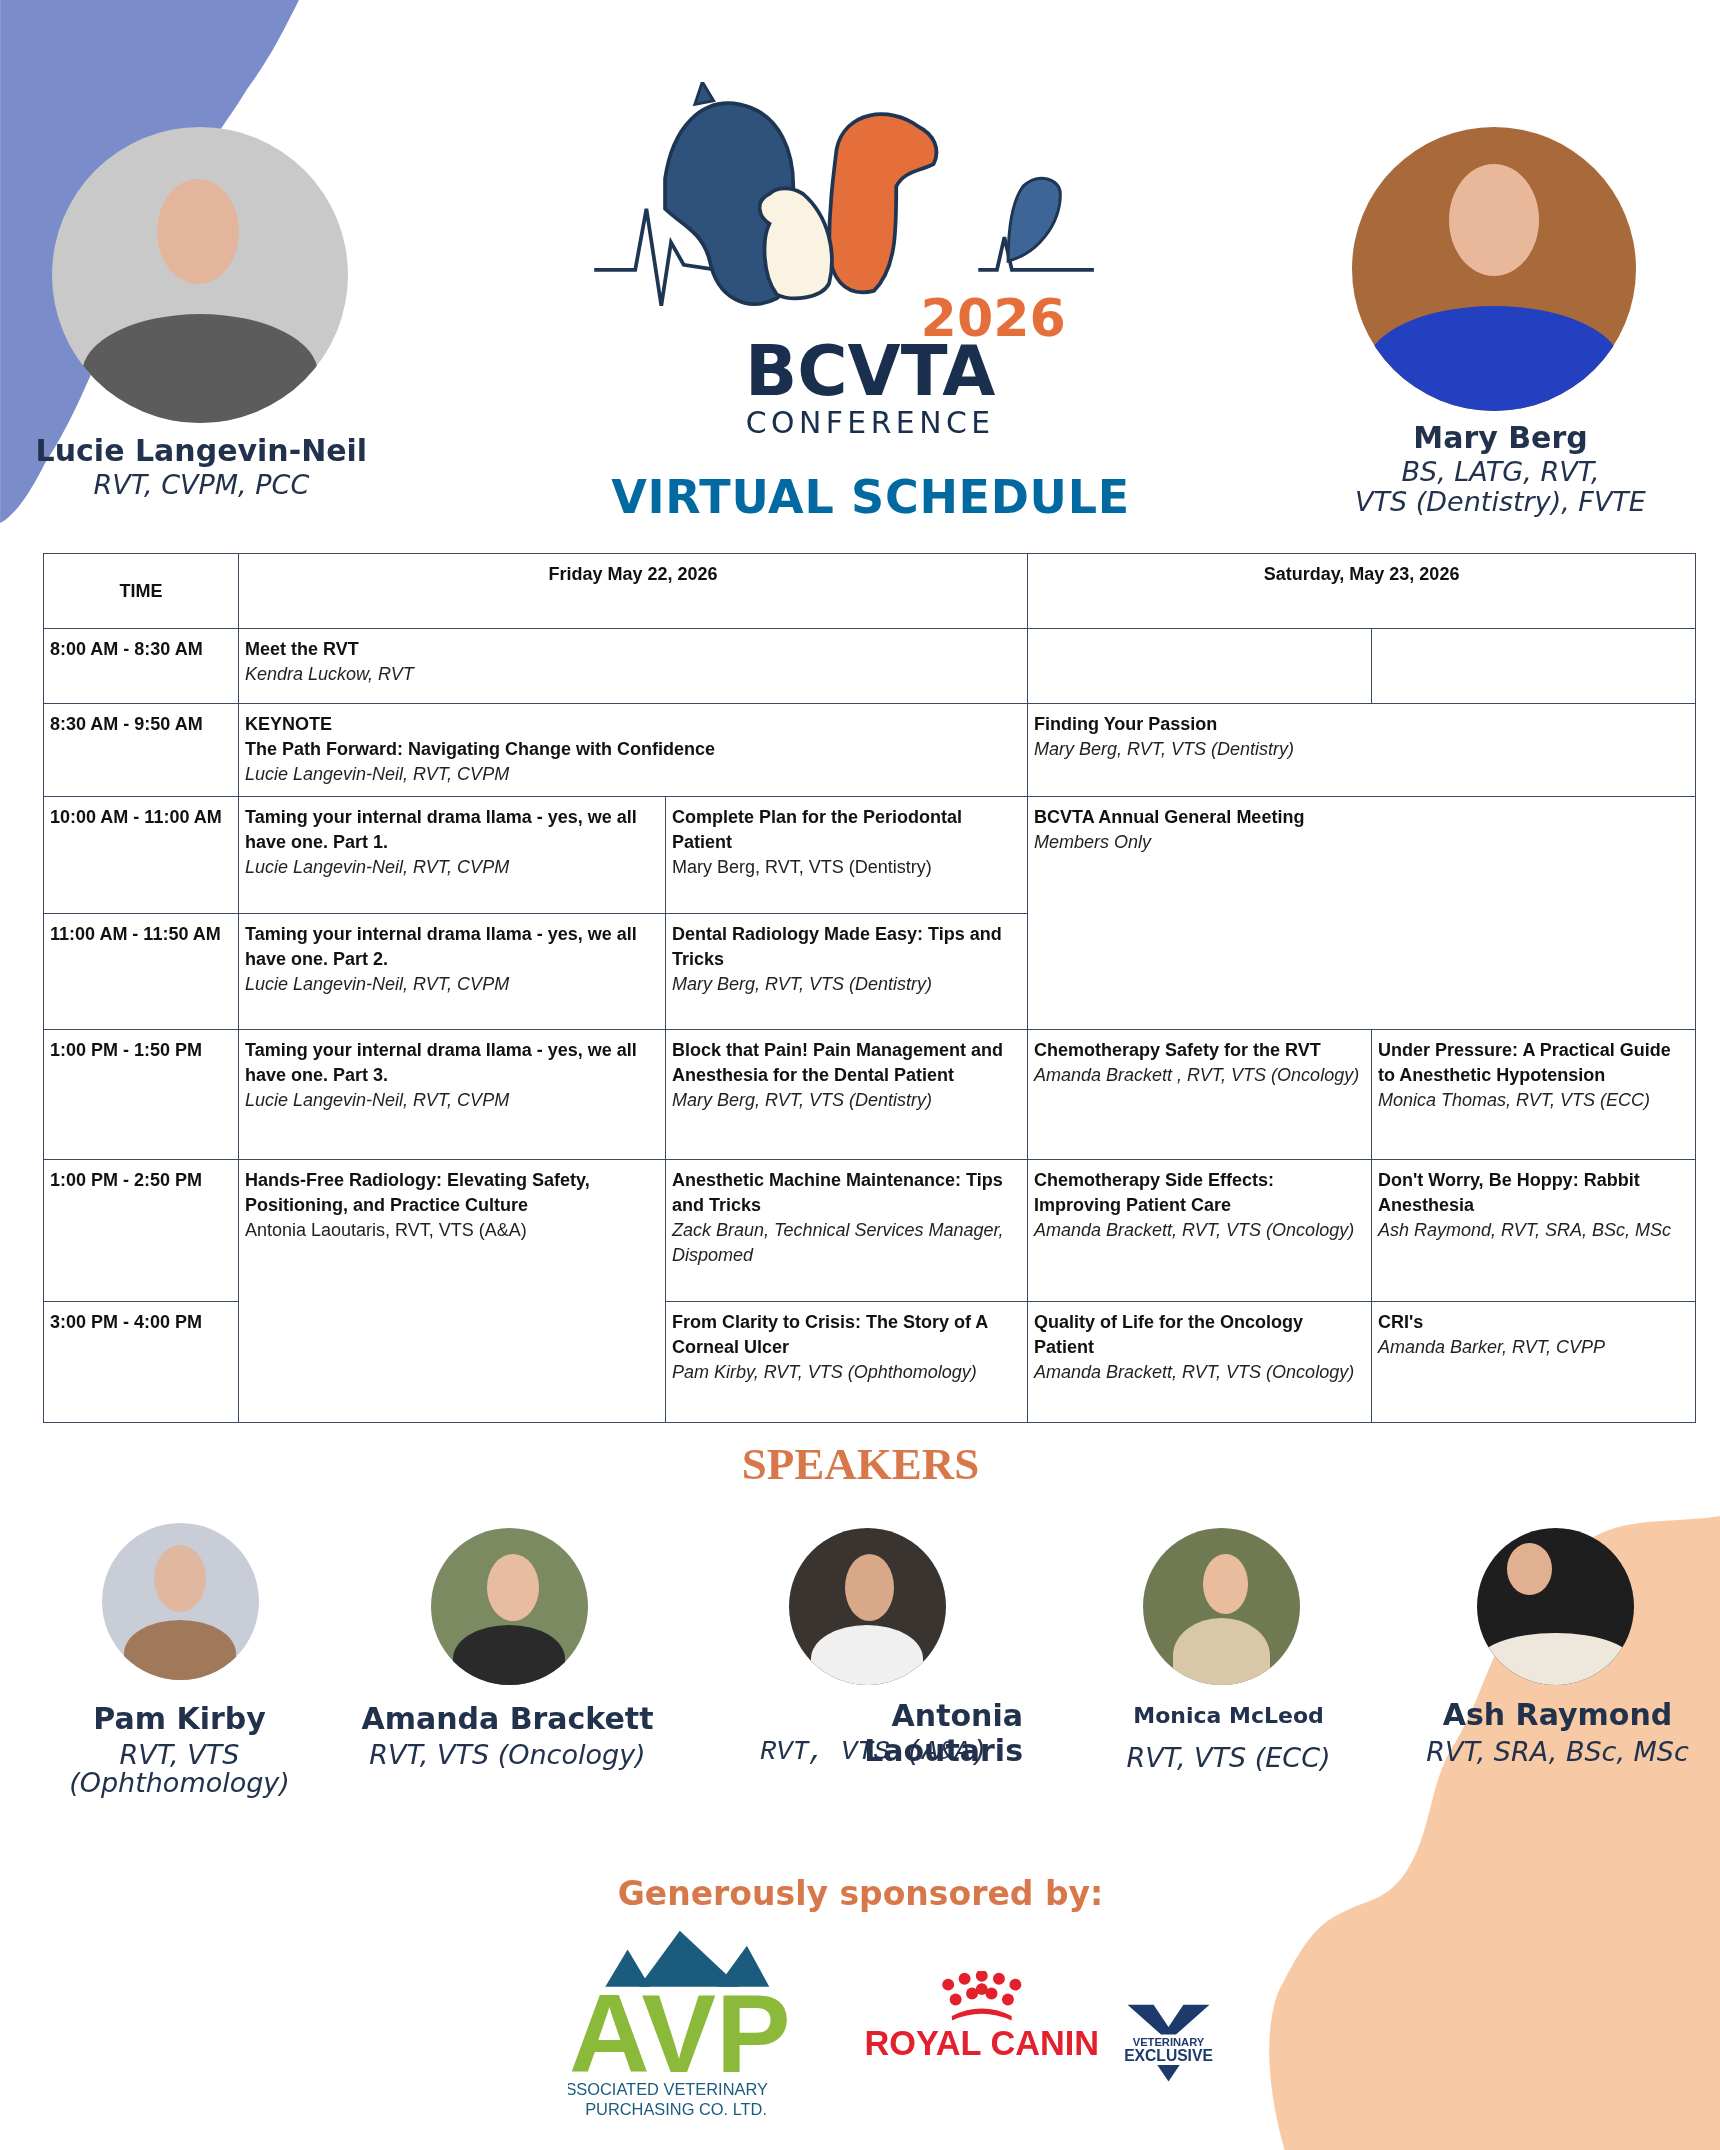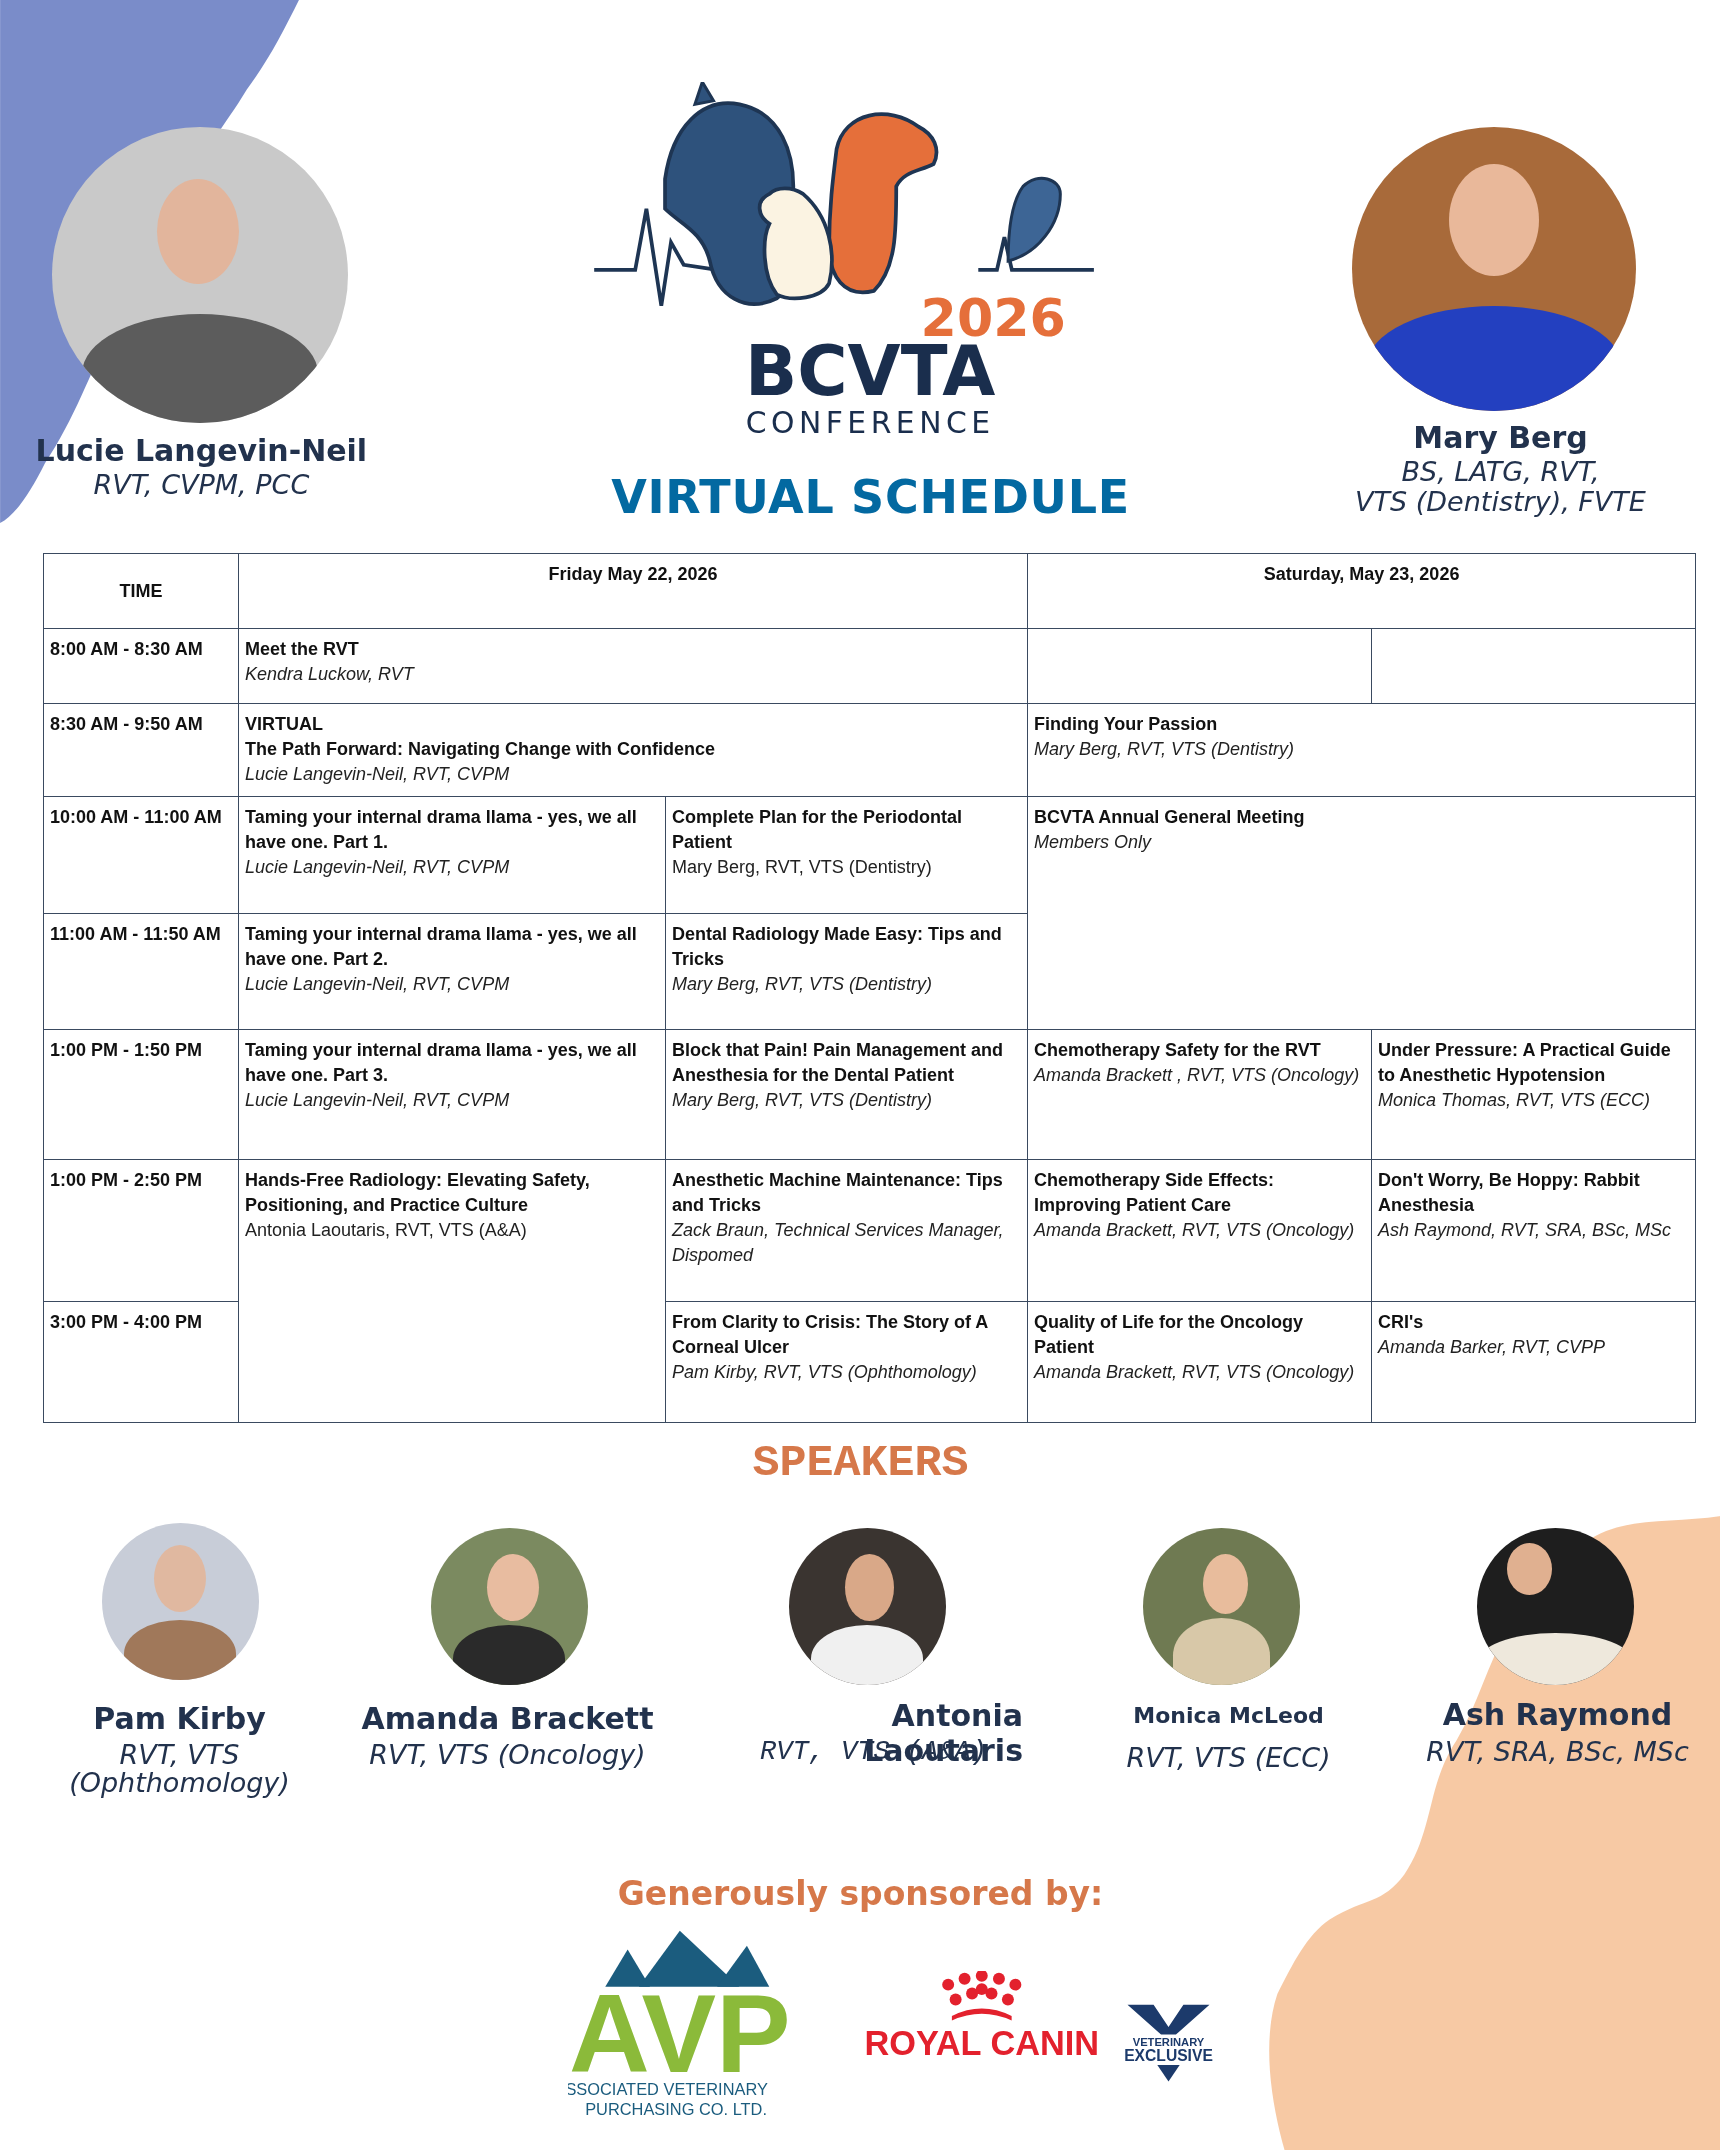--- a/index.html
+++ b/index.html
@@ -20,21 +20,21 @@
 
   table.sched { position:absolute; left:43px; top:553px; width:1652px; border-collapse:collapse; table-layout:fixed; font-family:"Liberation Sans", sans-serif; color:#111; }
   table.sched td { border:1.5px solid #3a4a60; vertical-align:top; padding:7.5px 6px; font-size:18px; line-height:25px; }
   table.sched td.center { text-align:left; }
   td .t { font-weight:bold; display:block; }
   td .s { font-style:italic; display:block; color:#222; }
   td .s.plain { font-style:normal; }
   td.time { font-weight:bold; font-size:19.4px; }
   td.head { text-align:center; font-weight:bold; font-size:19.4px; }
 
-  .speakers-title { left:0; width:1721px; top:1438px; text-align:center; font-family:Liberation Mono, monospace; font-weight:bold; font-size:45px; color:#d6784a; }
+  .speakers-title { left:0; width:1721px; top:1438px; text-align:center; font-family:Liberation Serif, serif; font-weight:bold; font-size:45px; color:#d6784a; }
 
   .sponsor-title { left:0; width:1721px; top:1874px; text-align:center; font-family:"DejaVu Sans", sans-serif; font-weight:bold; font-size:33px; color:#d6784a; }
 </style>
 </head>
 <body>
 
 <svg class="abs blue-wash" viewBox="0 0 420 700" width="314" height="523">
   <path d="M0,0 L400,0 C380,40 360,80 330,120 C300,170 270,200 250,260 C220,330 180,380 150,440 C120,500 100,560 60,620 C40,660 20,690 0,700 Z" fill="#6f82c4" opacity="0.92"></path>
 </svg>
 <svg class="abs peach-wash" viewBox="0 0 644 850" width="481" height="635">
@@ -89,21 +89,21 @@
     <td colspan="2" class="center">
       <span class="t">Meet the RVT</span>
       <span class="s">Kendra Luckow, RVT</span>
     </td>
     <td></td>
     <td></td>
   </tr>
   <tr style="height:93px;">
     <td class="time">8:30 AM - 9:50 AM</td>
     <td colspan="2" class="center">
-      <span class="t">VIRTUAL</span>
+      <span class="t">KEYNOTE</span>
       <span class="t">The Path Forward: Navigating Change with Confidence</span>
       <span class="s">Lucie Langevin-Neil, RVT, CVPM</span>
     </td>
     <td colspan="2" class="center">
       <span class="t">Finding Your Passion</span>
       <span class="s">Mary Berg, RVT, VTS (Dentistry)</span>
     </td>
   </tr>
   <tr style="height:117px;">
     <td class="time">10:00 AM - 11:00 AM</td>

